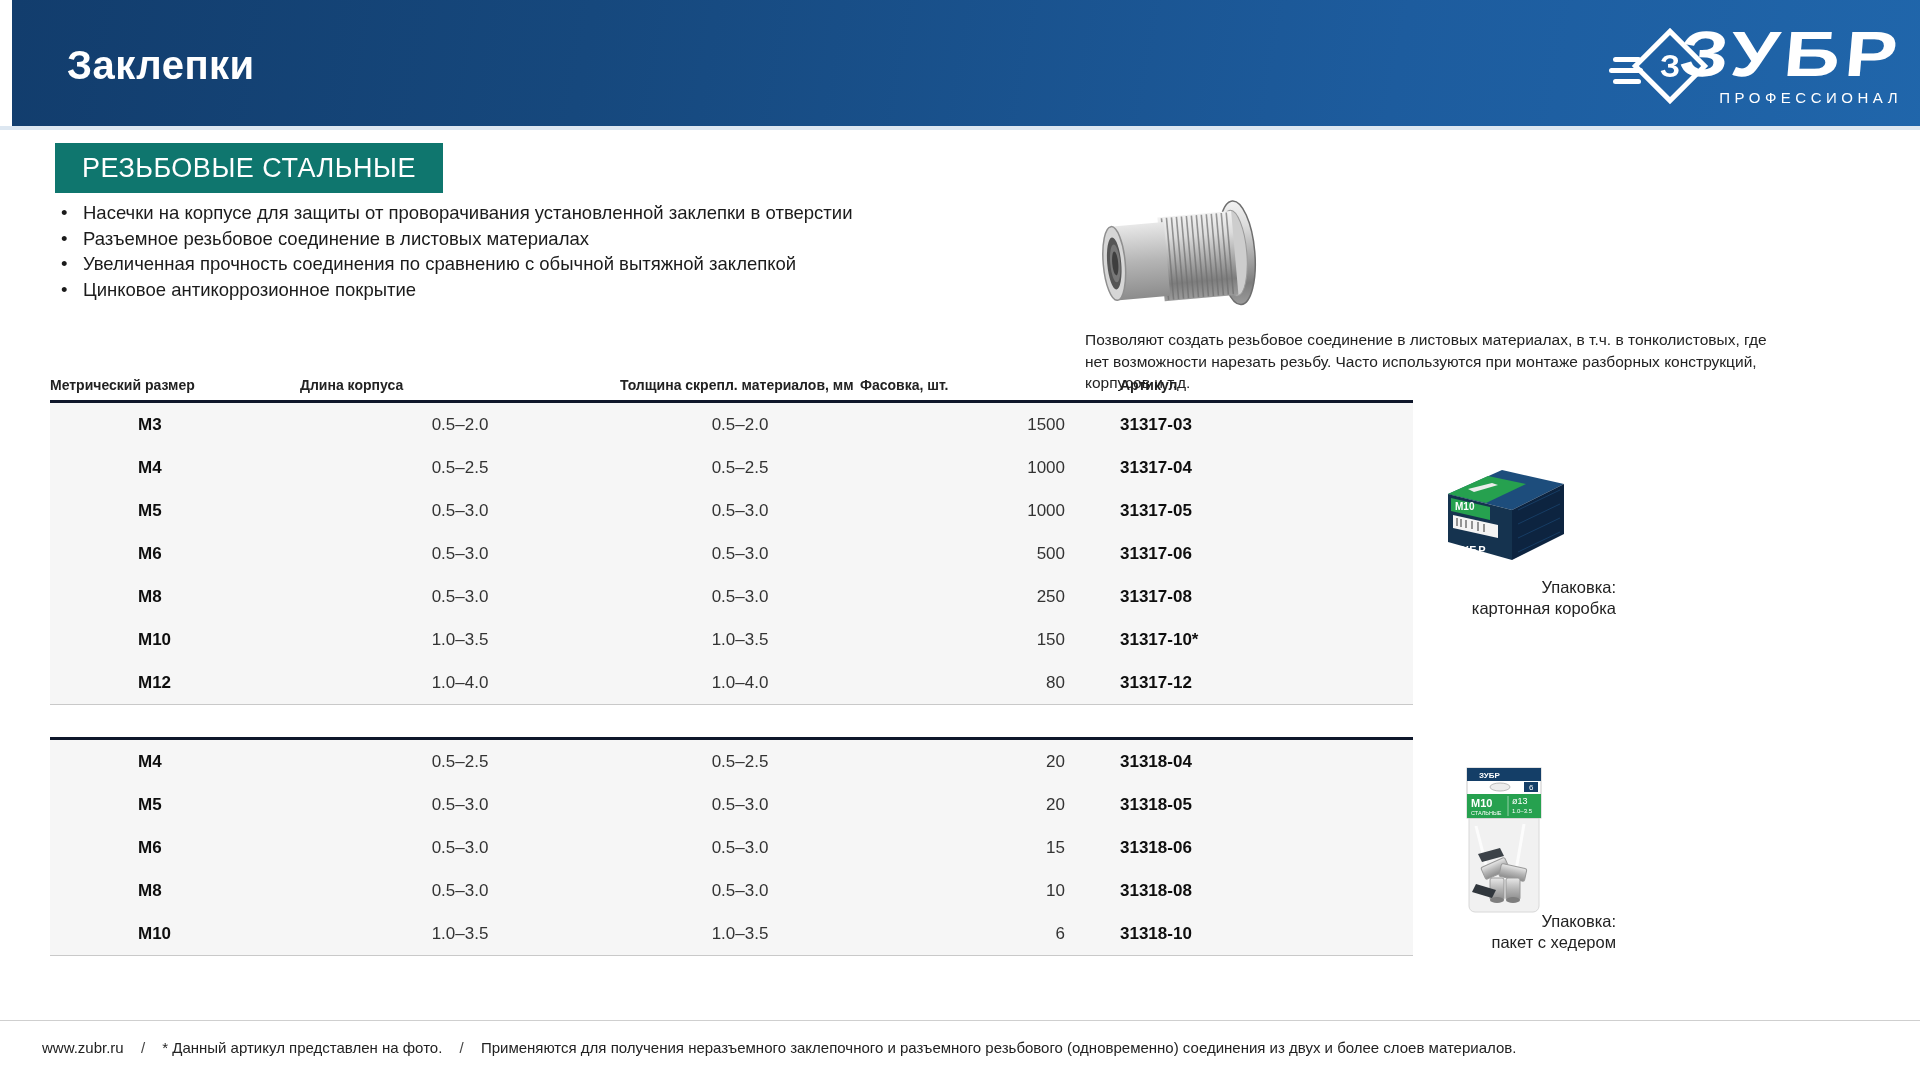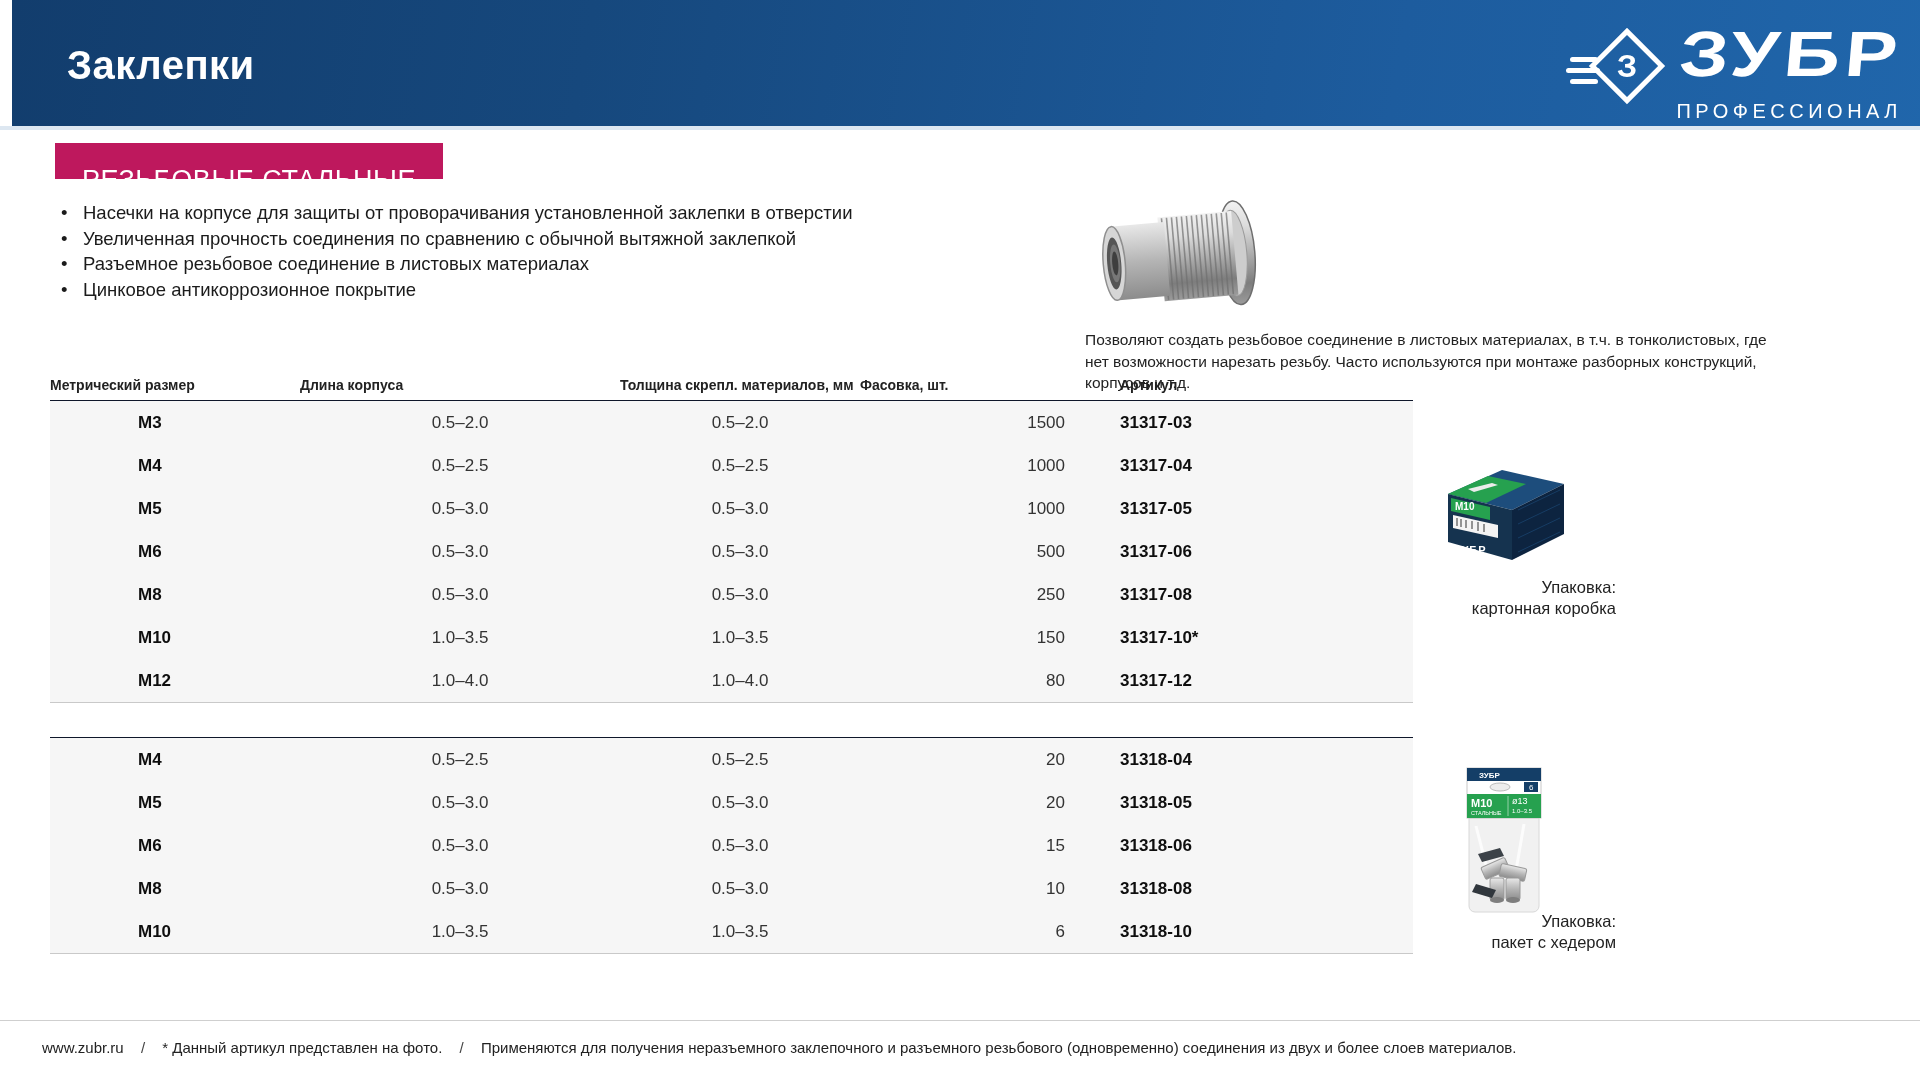--- a/index.html
+++ b/index.html
@@ -16,41 +16,41 @@
   .logo-mark{position:relative;width:100px;height:86px;margin-right:8px;margin-top:4px}
   .speed-line{position:absolute;height:5px;background:#fff;border-radius:3px}
   .sl1{left:2px;top:29px;width:28px}
   .sl2{left:-2px;top:40px;width:34px}
   .sl3{left:2px;top:51px;width:28px}
   .diamond{position:absolute;left:32px;top:11px;width:54px;height:54px;transform:rotate(45deg);border:5px solid #fff}
   .diamond-z{position:absolute;left:0;top:0;width:44px;height:44px;transform:rotate(-45deg);display:flex;align-items:center;justify-content:center;font-size:32px;font-weight:bold;color:#fff}
   .logo-text{display:flex;flex-direction:column;align-items:flex-end}
   .logo-name{font-size:64px;line-height:60px;font-weight:bold;color:#fff;letter-spacing:4px;
     transform:skewX(-5deg) scaleX(1.22);transform-origin:right center}
-  .logo-sub{font-size:20px;color:#fff;letter-spacing:4.5px;margin-top:16px}
-
-  
-  .badge{position:absolute;left:55px;top:143px;height:36px;background:#be185d;color:#fff;
-    font-size:27px;line-height:50px;padding:12px 27px;letter-spacing:.5px;white-space:nowrap}
+  .logo-sub{font-size:15px;color:#fff;letter-spacing:4.5px;margin-top:5px}
+
+  
+  .badge{position:absolute;left:55px;top:143px;height:50px;background:#0f766e;color:#fff;
+    font-size:27px;line-height:50px;padding:0 27px;letter-spacing:.5px;white-space:nowrap}
   .features{position:absolute;left:58px;top:200px;width:920px;list-style:none}
   .features li{position:relative;padding-left:25px;font-size:18.5px;line-height:25.5px;color:#1b1b1b}
   .features li::before{content:"\2022";position:absolute;left:3px;top:0;color:#1b1b1b}
 
   
   .rivet-photo{position:absolute;left:1085px;top:194px}
   .description{position:absolute;left:1085px;top:329px;width:700px;font-size:15.5px;line-height:21.5px;color:#222}
 
   
   .table{position:absolute;left:50px;width:1363px}
   .t1{top:370px}
   .t2{top:737px}
   .hrow,.trow{display:grid;grid-template-columns:250px 320px 240px 260px 293px;align-items:center}
   .hrow{height:30px;font-size:14px;font-weight:bold;color:#222}
   .hcell{text-align:left;white-space:nowrap}
-  .tbody{background:#f6f6f6;border-top:1px solid #0f172a;border-bottom:1px solid #c9c9c9}
+  .tbody{background:#f6f6f6;border-top:3px solid #0f172a;border-bottom:1px solid #c9c9c9}
   .trow{height:43px}
   .cell{font-size:17px;color:#333;white-space:nowrap}
   .cell.c0{font-weight:bold;color:#0e0e0e;padding-left:88px;text-align:left}
   .cell.c1,.cell.c2{text-align:center}
   .cell.c3{text-align:right;padding-right:55px}
   .cell.c4{text-align:left;font-weight:bold;color:#0e0e0e}
 
   
   .pack-box{position:absolute;left:1438px;top:458px}
   .pack-bag{position:absolute;left:1460px;top:766px}
@@ -83,22 +83,22 @@
       <div class="logo-sub">ПРОФЕССИОНАЛ</div>
     </div>
   </div>
 </div>
 <div class="header-strip"></div>
 
 <div class="badge">РЕЗЬБОВЫЕ СТАЛЬНЫЕ</div>
 
 <ul class="features">
   <li>Насечки на корпусе для защиты от проворачивания установленной заклепки в отверстии</li>
+  <li>Разъемное резьбовое соединение в листовых материалах</li>
   <li>Увеличенная прочность соединения по сравнению с обычной вытяжной заклепкой</li>
-  <li>Разъемное резьбовое соединение в листовых материалах</li>
   <li>Цинковое антикоррозионное покрытие</li>
 </ul>
 
 <svg class="rivet-photo" width="185" height="128" viewBox="0 0 185 128">
   <defs>
     <linearGradient id="met" x1="0" y1="0" x2="0" y2="1">
       <stop offset="0" stop-color="#f2f2f2"></stop>
         <stop offset="0.25" stop-color="#dcdcdc"></stop>
       <stop offset="0.55" stop-color="#a8a8a8"></stop>
         <stop offset="0.8" stop-color="#7d7d7d"></stop>

